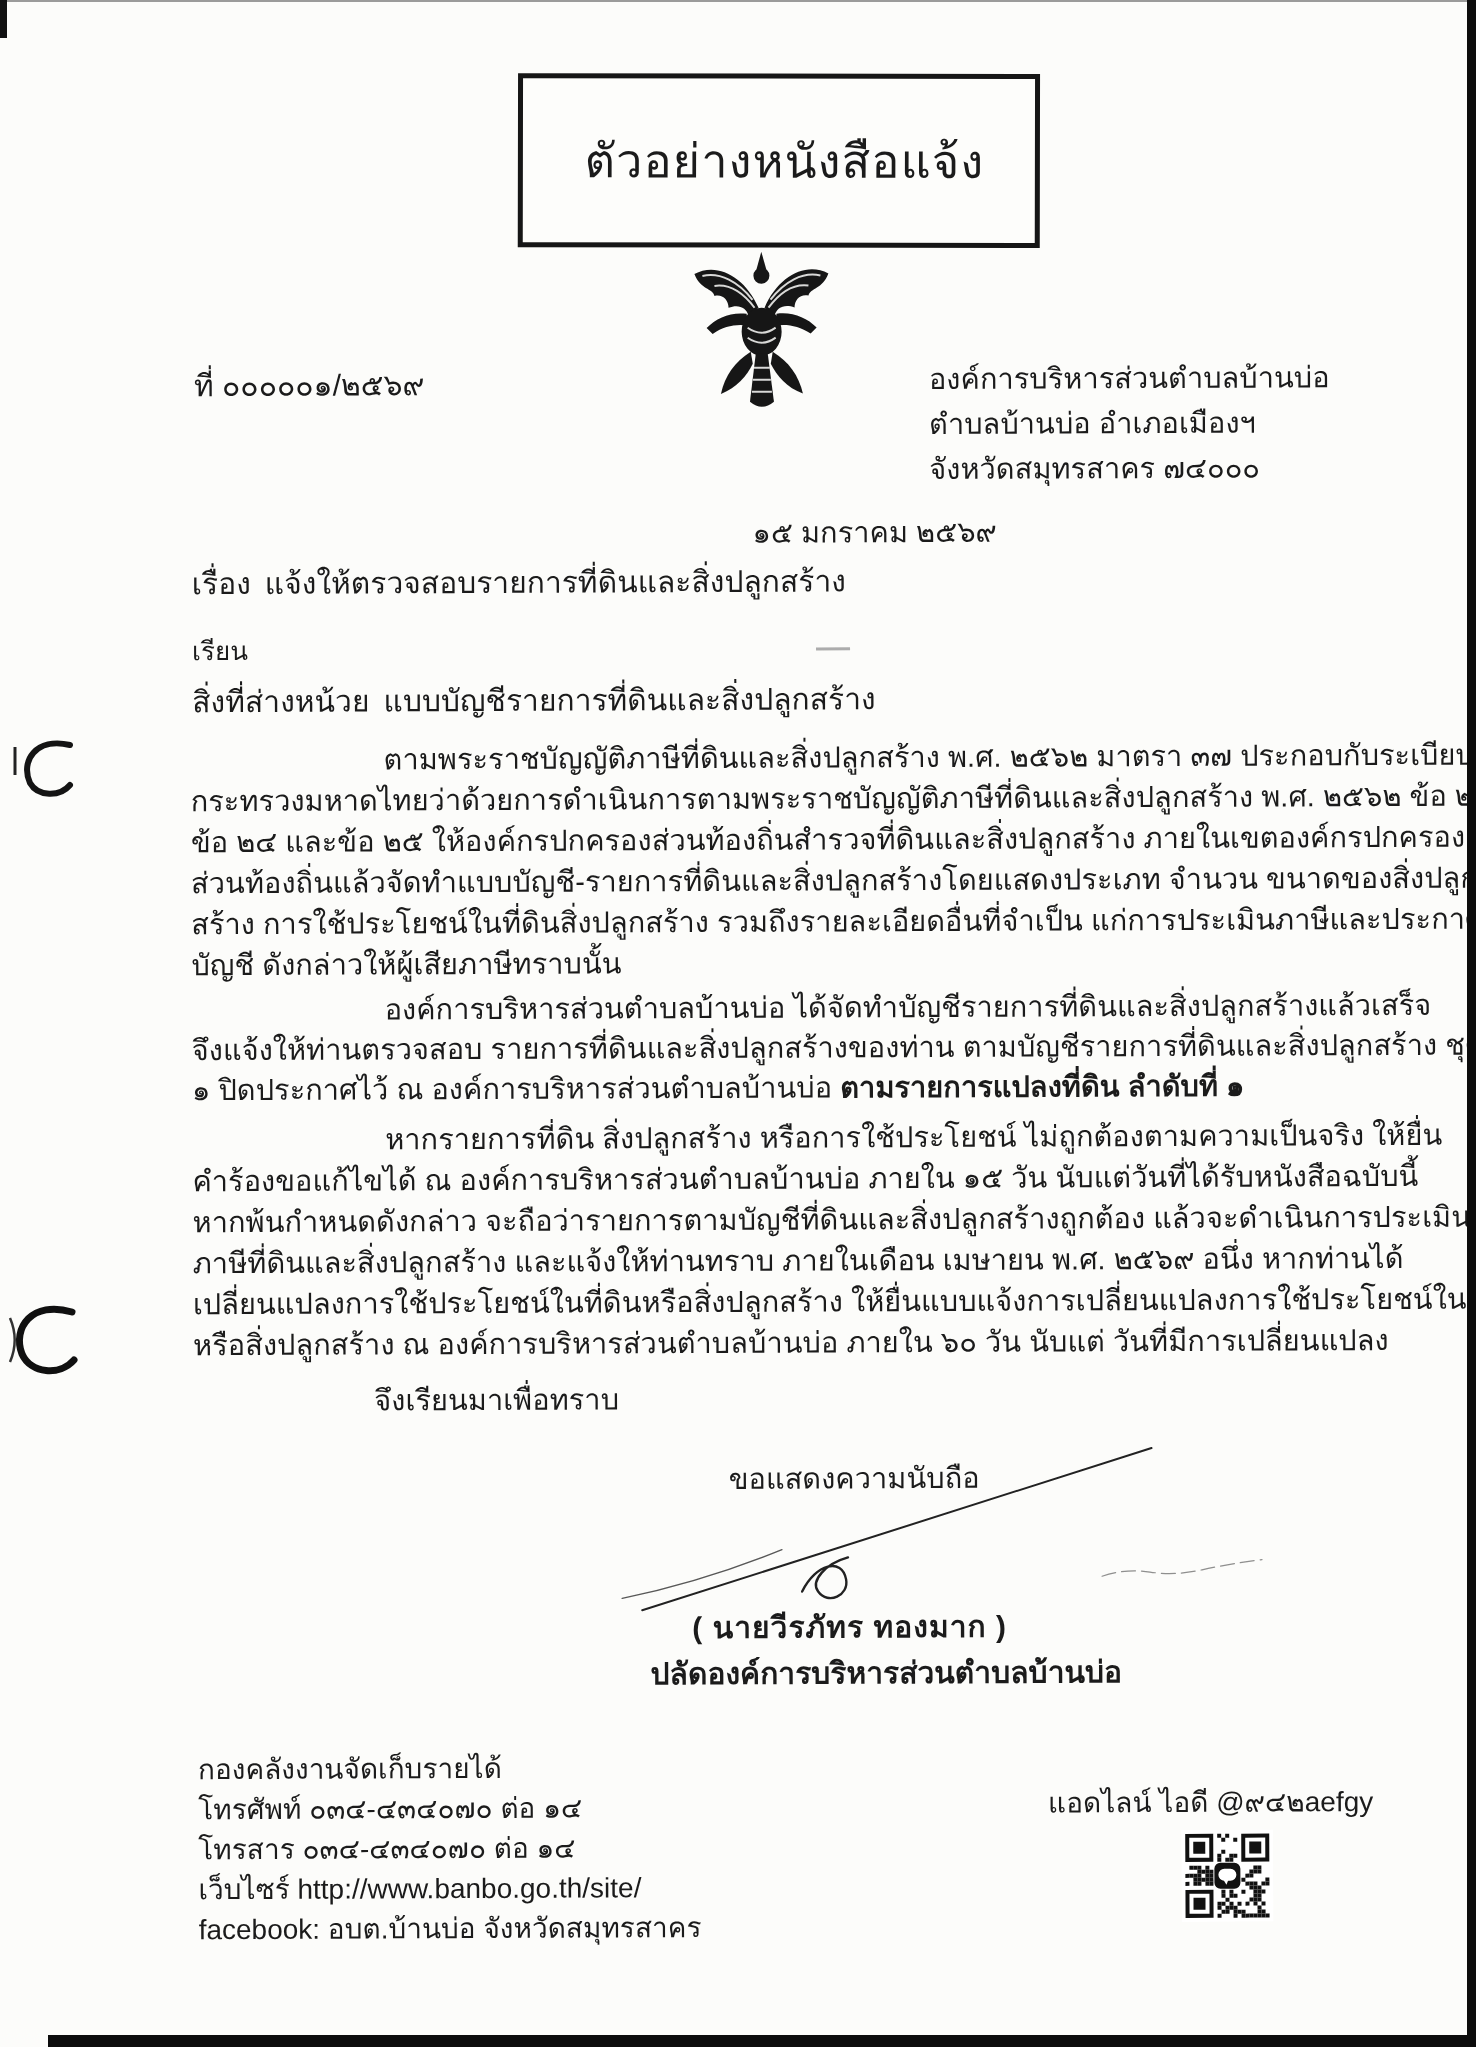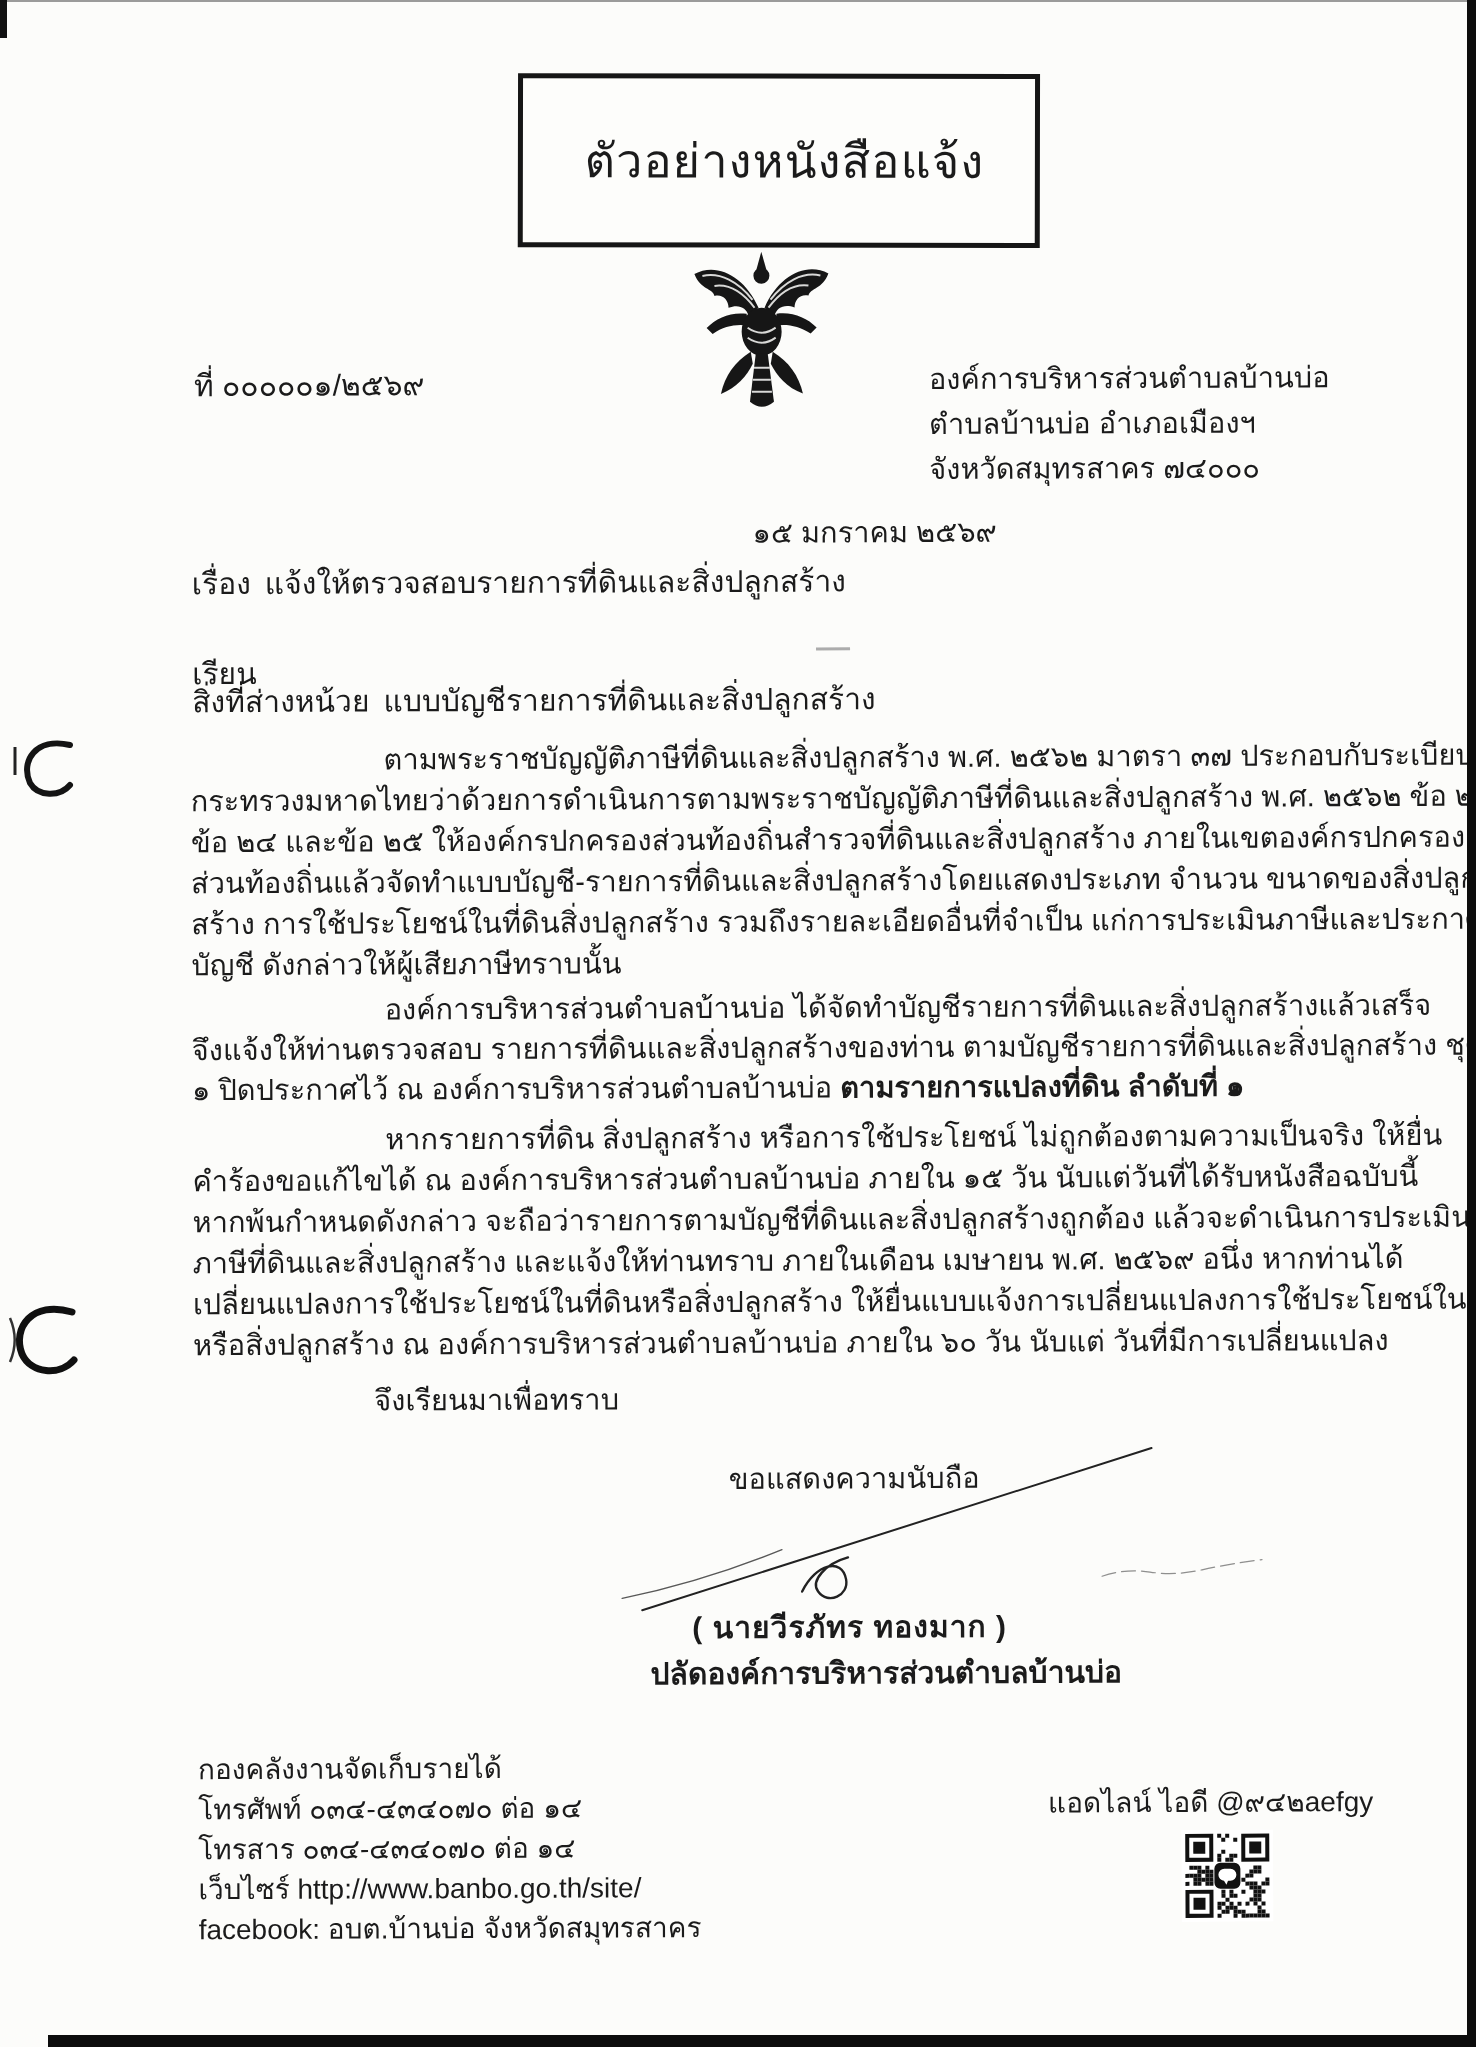--- a/index.html
+++ b/index.html
@@ -23,21 +23,21 @@
   }
   .stamp-box span{font-size:47px;letter-spacing:1px;margin-left:11px;}
 
   .garuda{left:692px;top:250px;}
 
   .ref-no{left:197px;top:360px;font-size:30px;}
   .sender{left:932px;top:358px;font-size:29px;line-height:45px;}
   .date-line{left:755px;top:510px;font-size:29px;}
 
   .subject-line{left:194px;top:558px;font-size:30px;}
-  .to-line{left:194px;top:648px;font-size:30px;}
+  .to-line{left:194px;top:628px;font-size:26px;}
   .attach-line{left:194px;top:676px;font-size:30px;}
   .label-gap{display:inline-block;width:14px;}
 
   .para{left:192px;width:1142px;font-size:29px;line-height:41px;}
   .para .ln{white-space:nowrap;}
   .para .ln.indent{padding-left:193px;}
   .p1{top:738px;}
   .p2{top:988px;line-height:40px;}
   .p3{top:1118px;}
   .bold-seg{font-weight:bold;}

